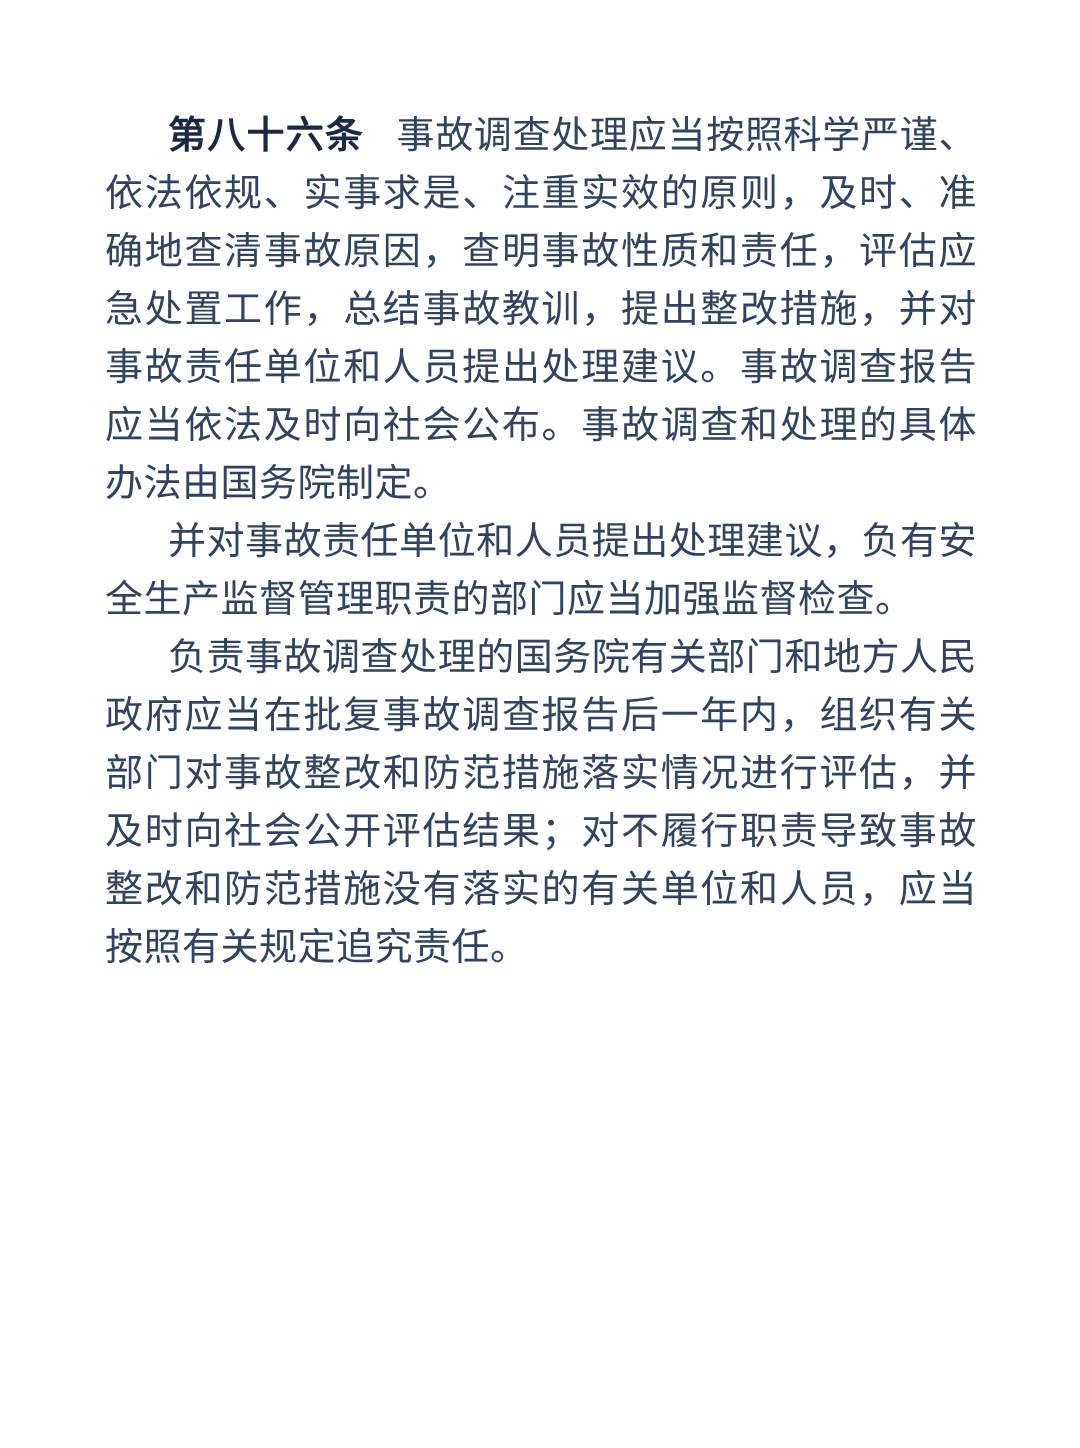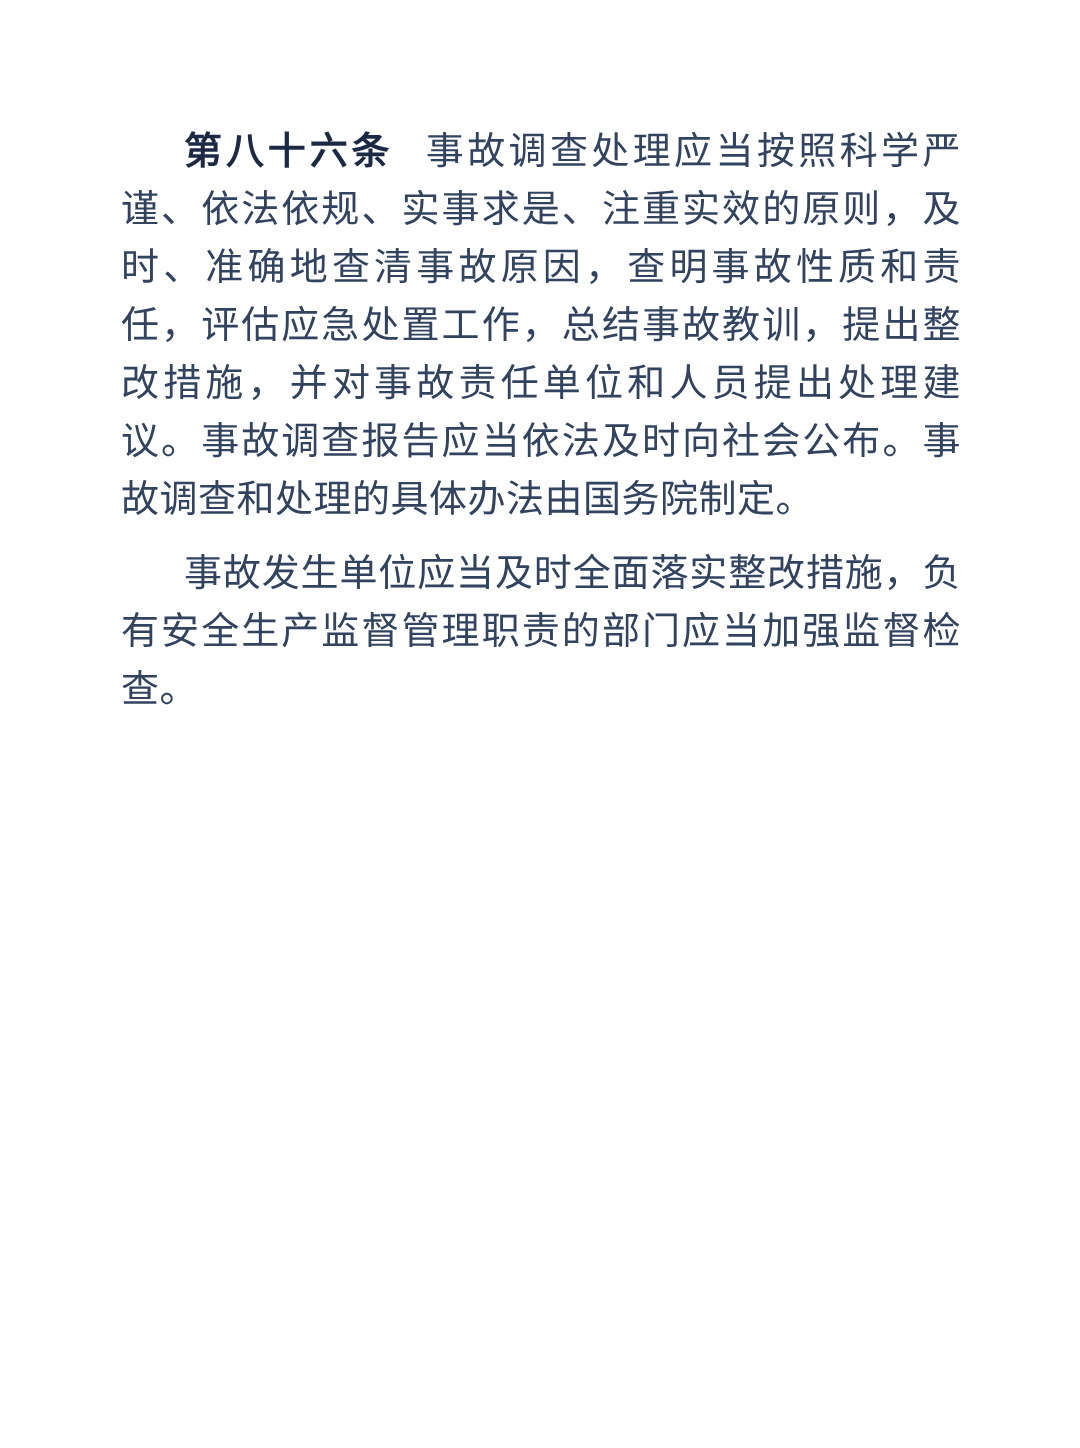--- a/index.html
+++ b/index.html
@@ -25,34 +25,35 @@
     top: 106px;
     width: 872px;
     font-size: 38px;
     line-height: 58px;
     color: var(--body-color, #32435f);
     text-align: justify;
     text-justify: inter-ideograph;
     letter-spacing: 0.5px;
   }
   .text-block p {
-    margin: 16px;
+    margin: 0;
     padding: 0;
     text-indent: 63px;
   }
   .article-label {
     font-family: "Liberation Sans", "DejaVu Sans", sans-serif;
     font-weight: 700;
     color: var(--label-color, #1b2945);
     margin-right: 0.85em;
     letter-spacing: 1px;
   }
 </style>
 </head>
 <body>
 
 <div class="page">
   <div class="text-block" id="paragraph-container">
       <p><strong class="article-label">第八十六条</strong><span>事故调查处理应当按照科学严谨、依法依规、实事求是、注重实效的原则，及时、准确地查清事故原因，查明事故性质和责任，评估应急处置工作，总结事故教训，提出整改措施，并对事故责任单位和人员提出处理建议。事故调查报告应当依法及时向社会公布。事故调查和处理的具体办法由国务院制定。</span></p>
-      <p><span>事故发生单位应当及时全面落实整改措施，负有安全生产监督管理职责的部门应当加强监督检查。</span></p>
+      <p><span>并对事故责任单位和人员提出处理建议，负有安全生产监督管理职责的部门应当加强监督检查。</span></p>
+      <p><span>负责事故调查处理的国务院有关部门和地方人民政府应当在批复事故调查报告后一年内，组织有关部门对事故整改和防范措施落实情况进行评估，并及时向社会公开评估结果；对不履行职责导致事故整改和防范措施没有落实的有关单位和人员，应当按照有关规定追究责任。</span></p>
       <p></p>
     </div>
 </div>
 
 </body></html>

